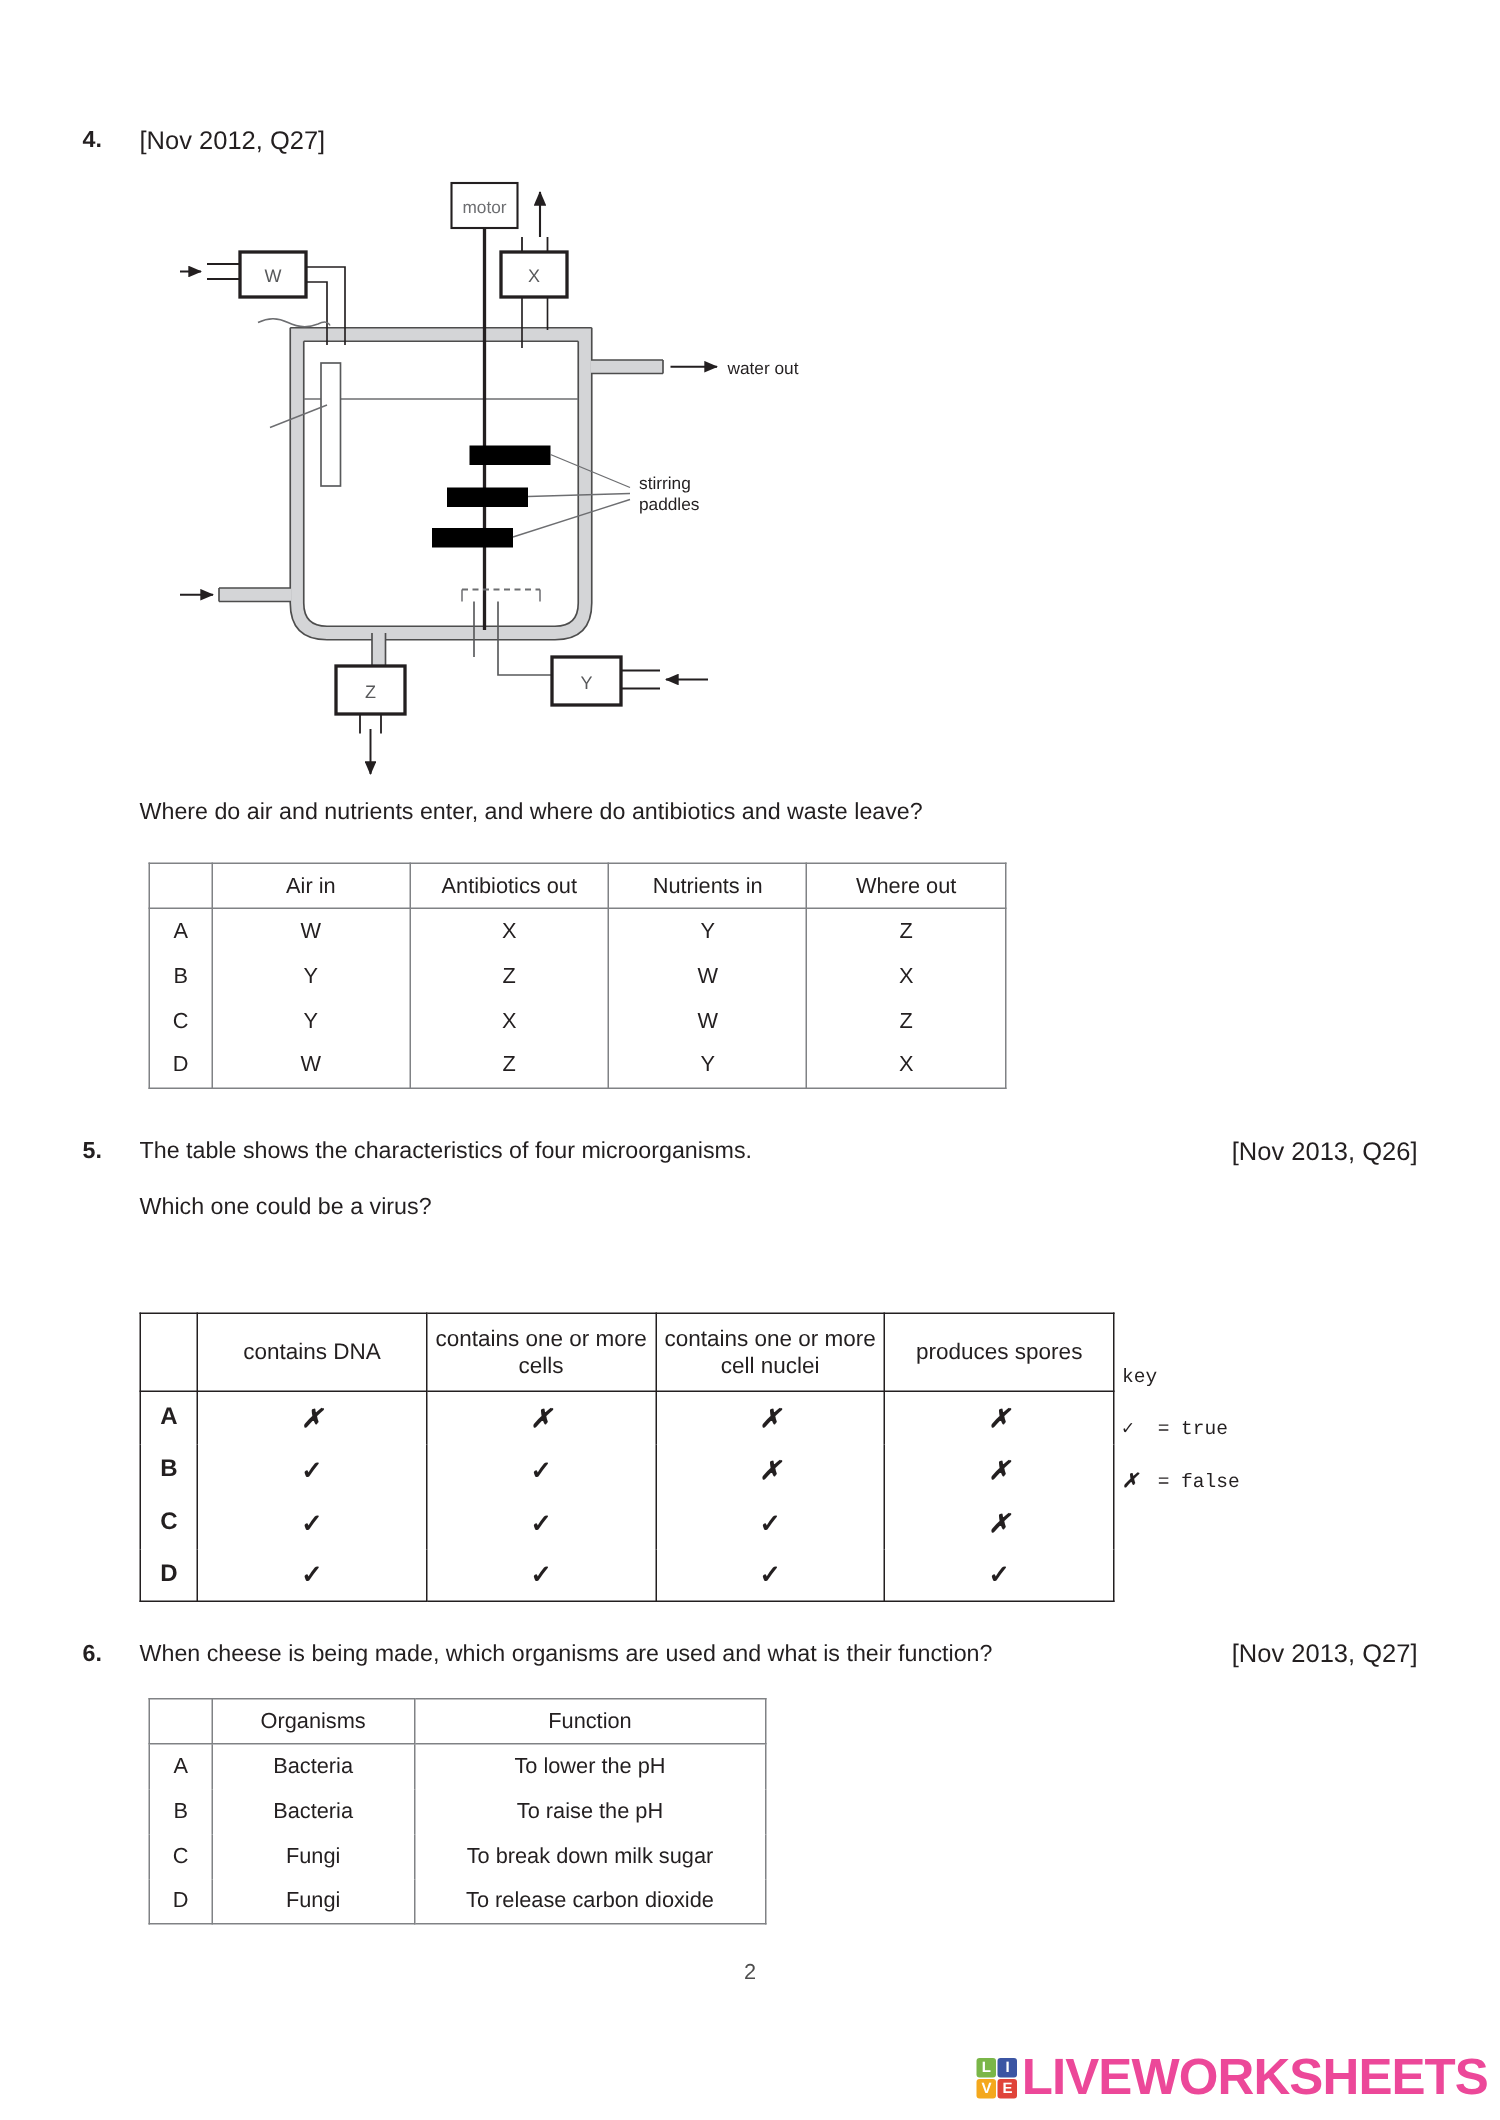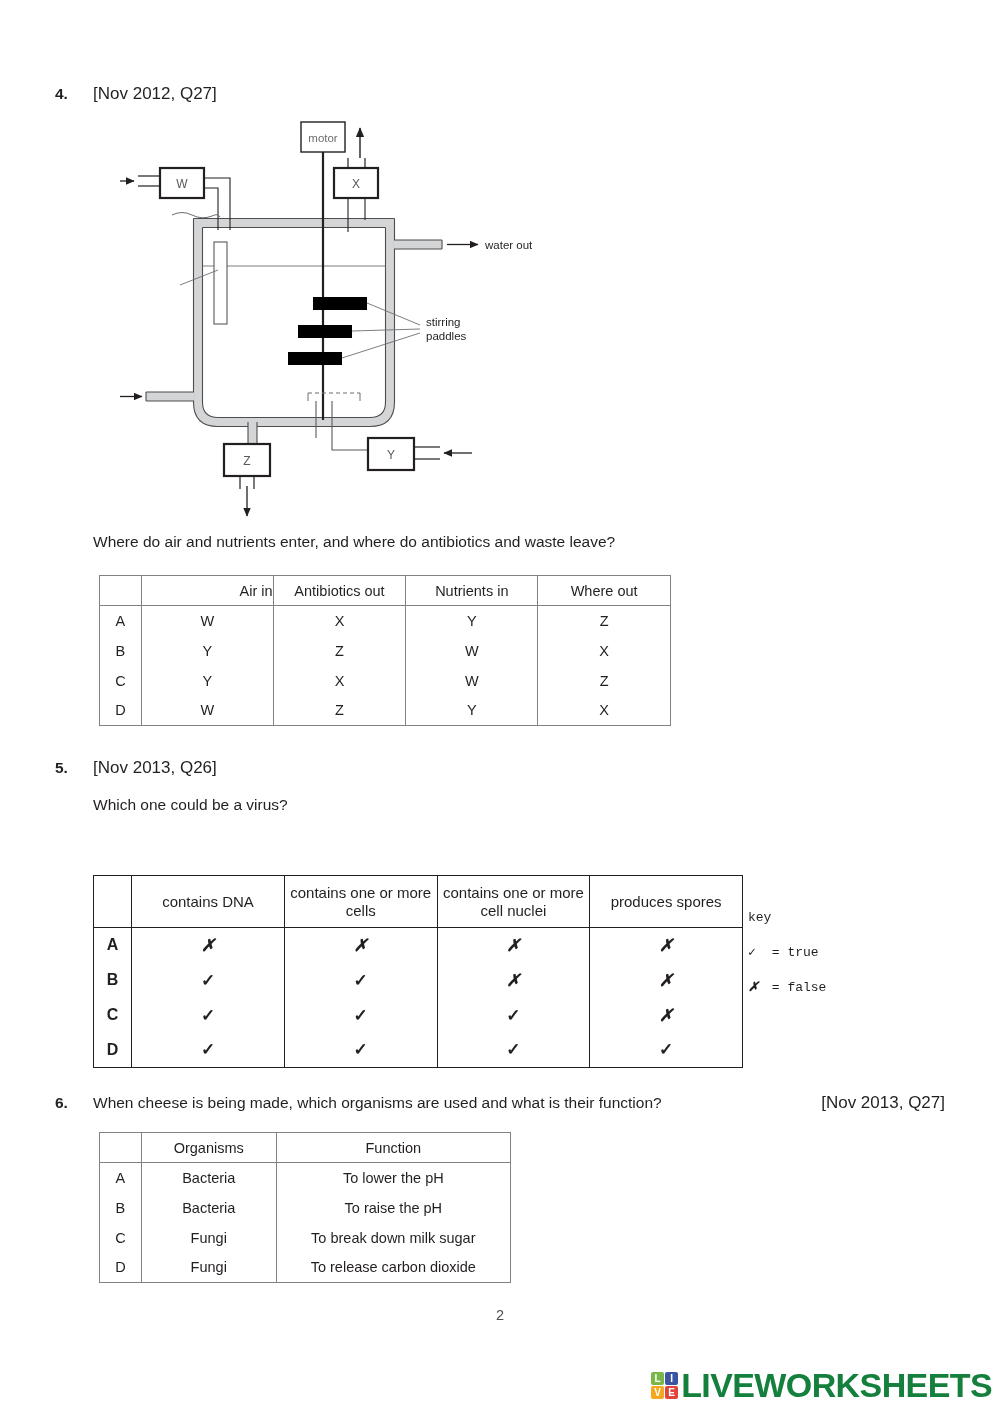--- a/index.html
+++ b/index.html
@@ -154,21 +154,21 @@
     color: #ffffff;
     font-weight: bold;
     font-size: 10px;
     border-radius: 2px;
     line-height: 1;
   }
   .logo-word {
     font-size: 34px;
     font-weight: bold;
     letter-spacing: -0.6px;
-    color: #15803d;
+    color: #ec4899;
     font-family: "Liberation Sans", sans-serif;
   }
 
   
   #fermenter { position: absolute; left: 120px; top: 120px; width: 430px; height: 400px; }
   #fermenter svg { display: block; }
 </style>
 </head>
 <body>
 
@@ -282,21 +282,21 @@
   <line x1="352" y1="333" x2="324" y2="333" stroke="#231f20" stroke-width="1.3" marker-end="url(#arrowhead)"></line>
 </svg>
 </div>
 
 <div class="subtext" style="top:532px;">Where do air and nutrients enter, and where do antibiotics and waste leave?</div>
 
 <table class="optbl" style="left:99px; top:575px; width:572px;">
   <thead>
     <tr>
       <th class="lettercol"></th>
-      <th style="width:132px;text-align:right;">Air in</th>
+      <th style="width:132px;">Air in</th>
       <th style="width:133px;">Antibiotics out</th>
       <th style="width:132px;">Nutrients in</th>
       <th style="width:133px;">Where out</th>
     </tr>
   </thead>
   <tbody>
     <tr>
       <td>A</td>
       <td>W</td>
       <td>X</td>
@@ -322,20 +322,21 @@
       <td>W</td>
       <td>Z</td>
       <td>Y</td>
       <td>X</td>
     </tr>
   </tbody>
 </table>
 
 <div class="qrow" style="top:758px;">
   <div class="qnum">5.</div>
+  <div class="qtext">The table shows the characteristics of four microorganisms.</div>
   <div class="qref">[Nov 2013, Q26]</div>
 </div>
 <div class="subtext" style="top:795px;">Which one could be a virus?</div>
 
 <table class="chartbl" style="left:93px; top:838px; width:650px;margin-top:37px;">
   <thead>
     <tr>
       <th class="lettercol"></th>
       <th style="width:152px;">contains DNA</th>
       <th style="width:152px;">contains one or more cells</th>

